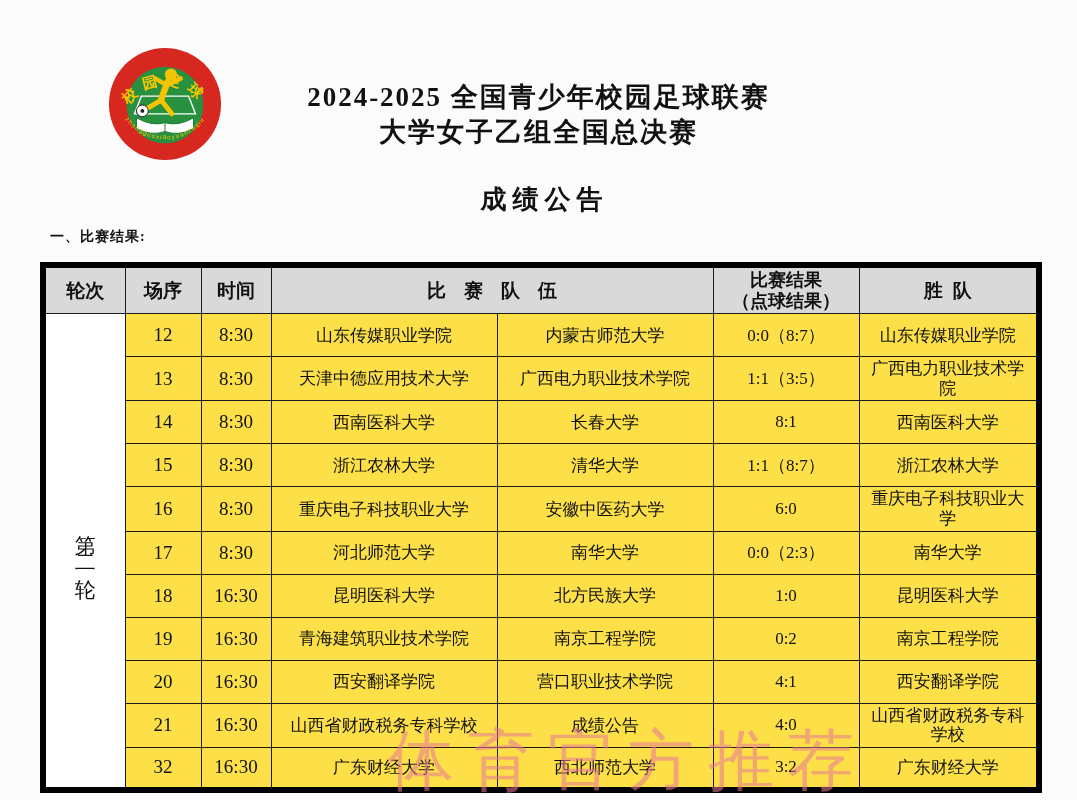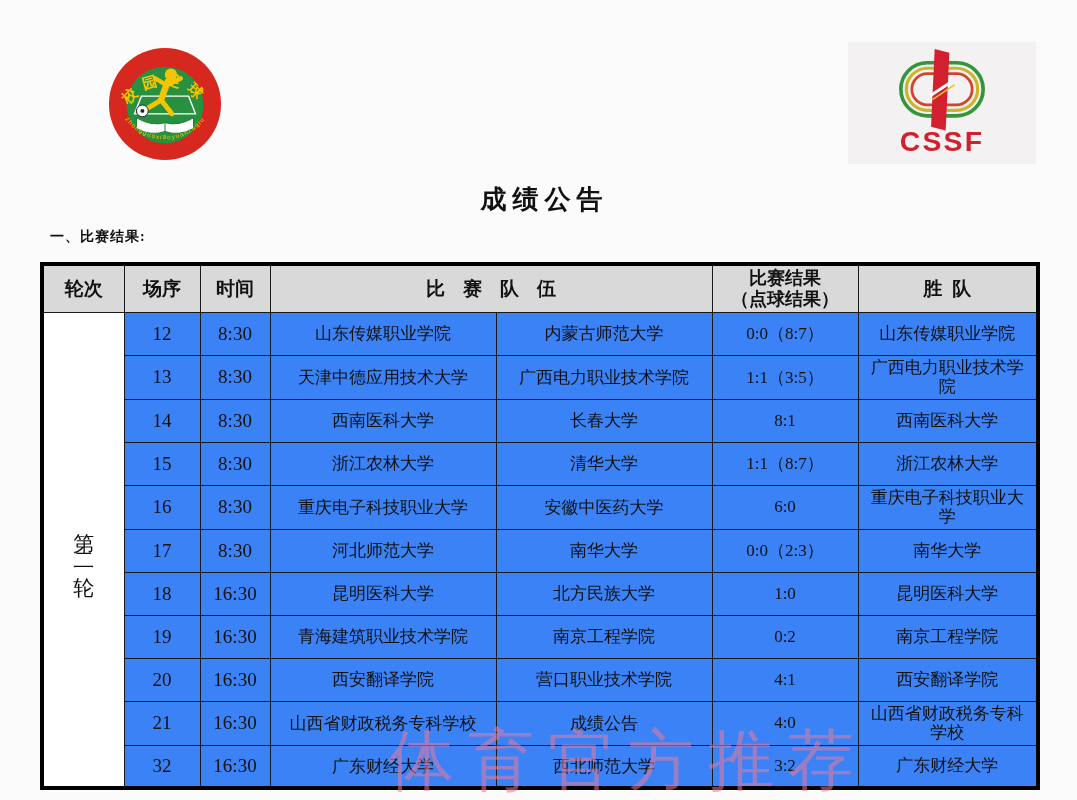--- a/index.html
+++ b/index.html
@@ -33,22 +33,22 @@
   .logo-right {
     position: absolute; top: 42px; left: 848px; width: 188px; height: 122px;
     background: #f3f1f1; display: flex; align-items: center; justify-content: center;
   }
   .logo-right svg { width: 128px; height: 112px; }
 
   
   .results-table {
     position: absolute; top: 262px; left: 40px; width: 996px;
     border-collapse: collapse; table-layout: fixed;
-    border: 4px solid #000000;
-    background: #3b82f6;
+    border: 6px solid #000000;
+    background: #fde047;
     font-size: 17px;
   }
   .results-table th, .results-table td {
     border: 1px solid #1a1a1a;
     text-align: center; vertical-align: middle;
     padding: 2px 5px;
     overflow: hidden;
   }
   .results-table thead tr { height: 48px; }
   .results-table tbody tr { height: 43px; }
@@ -105,32 +105,25 @@
       </g>
       <text font-size="15" font-weight="bold" fill="#f7c600" font-family="Liberation Serif, DejaVu Serif, serif">
         <textPath href="#arcT" startOffset="50%" text-anchor="middle" letter-spacing="7">校园足球</textPath>
       </text>
       <text font-size="6.4" fill="#f7c600" font-family="Liberation Sans, DejaVu Sans, sans-serif">
         <textPath href="#arcB" startOffset="50%" text-anchor="middle" letter-spacing="1.2">zhongguoxiaoyuanzuqiu</textPath>
       </text>
     </svg>
   </div>
 
-  <div class="logo-right">
-    <svg viewBox="0 0 140 120">
-      <rect x="25" y="16" width="90" height="58" rx="29" fill="none" stroke="#35953b" stroke-width="4"></rect>
-      <rect x="31" y="22" width="78" height="46" rx="23" fill="none" stroke="#cbb62a" stroke-width="3.5"></rect>
-      <rect x="37" y="28" width="66" height="34" rx="17" fill="none" stroke="#d2452c" stroke-width="3"></rect>
-      <path d="M62,1 L78,5 L74,90 L58,86 Z" fill="#d3202f"></path>
-      <path d="M57,52 L80,37" stroke="#ffffff" stroke-width="3.2" fill="none"></path>
-      <path d="M60,56 L84,40" stroke="#f0c330" stroke-width="1.6" fill="none"></path>
-      <text x="70" y="113" text-anchor="middle" font-size="31" font-weight="bold" letter-spacing="2.5" fill="#d3202f" font-family="Liberation Sans, DejaVu Sans, sans-serif">CSSF</text>
-    </svg>
+
+  <div class="title-block">
+    <div>2024-2025 全国青少年校园足球联赛</div>
+    <div>大学女子乙组全国总决赛</div>
   </div>
-
   <div class="subtitle">成绩公告</div>
   <div class="section-heading">一、比赛结果:</div>
 
   <table class="results-table">
     <colgroup>
       <col style="width:82px">
         <col style="width:76px">
         <col style="width:70px">
       <col style="width:226px">
         <col style="width:216px">

